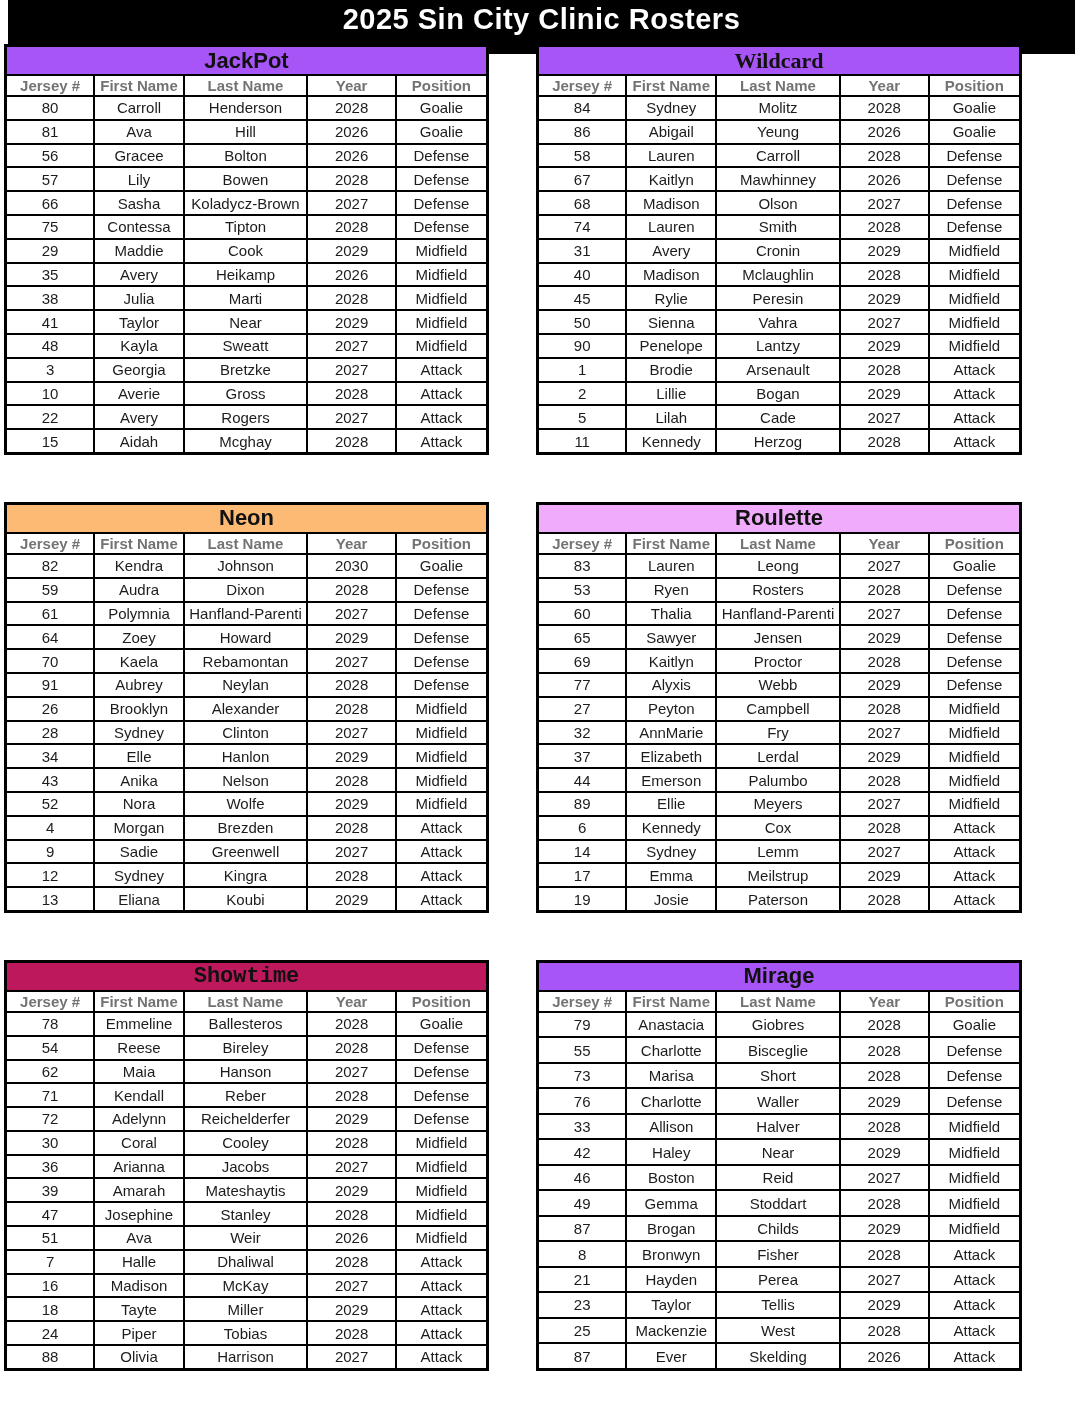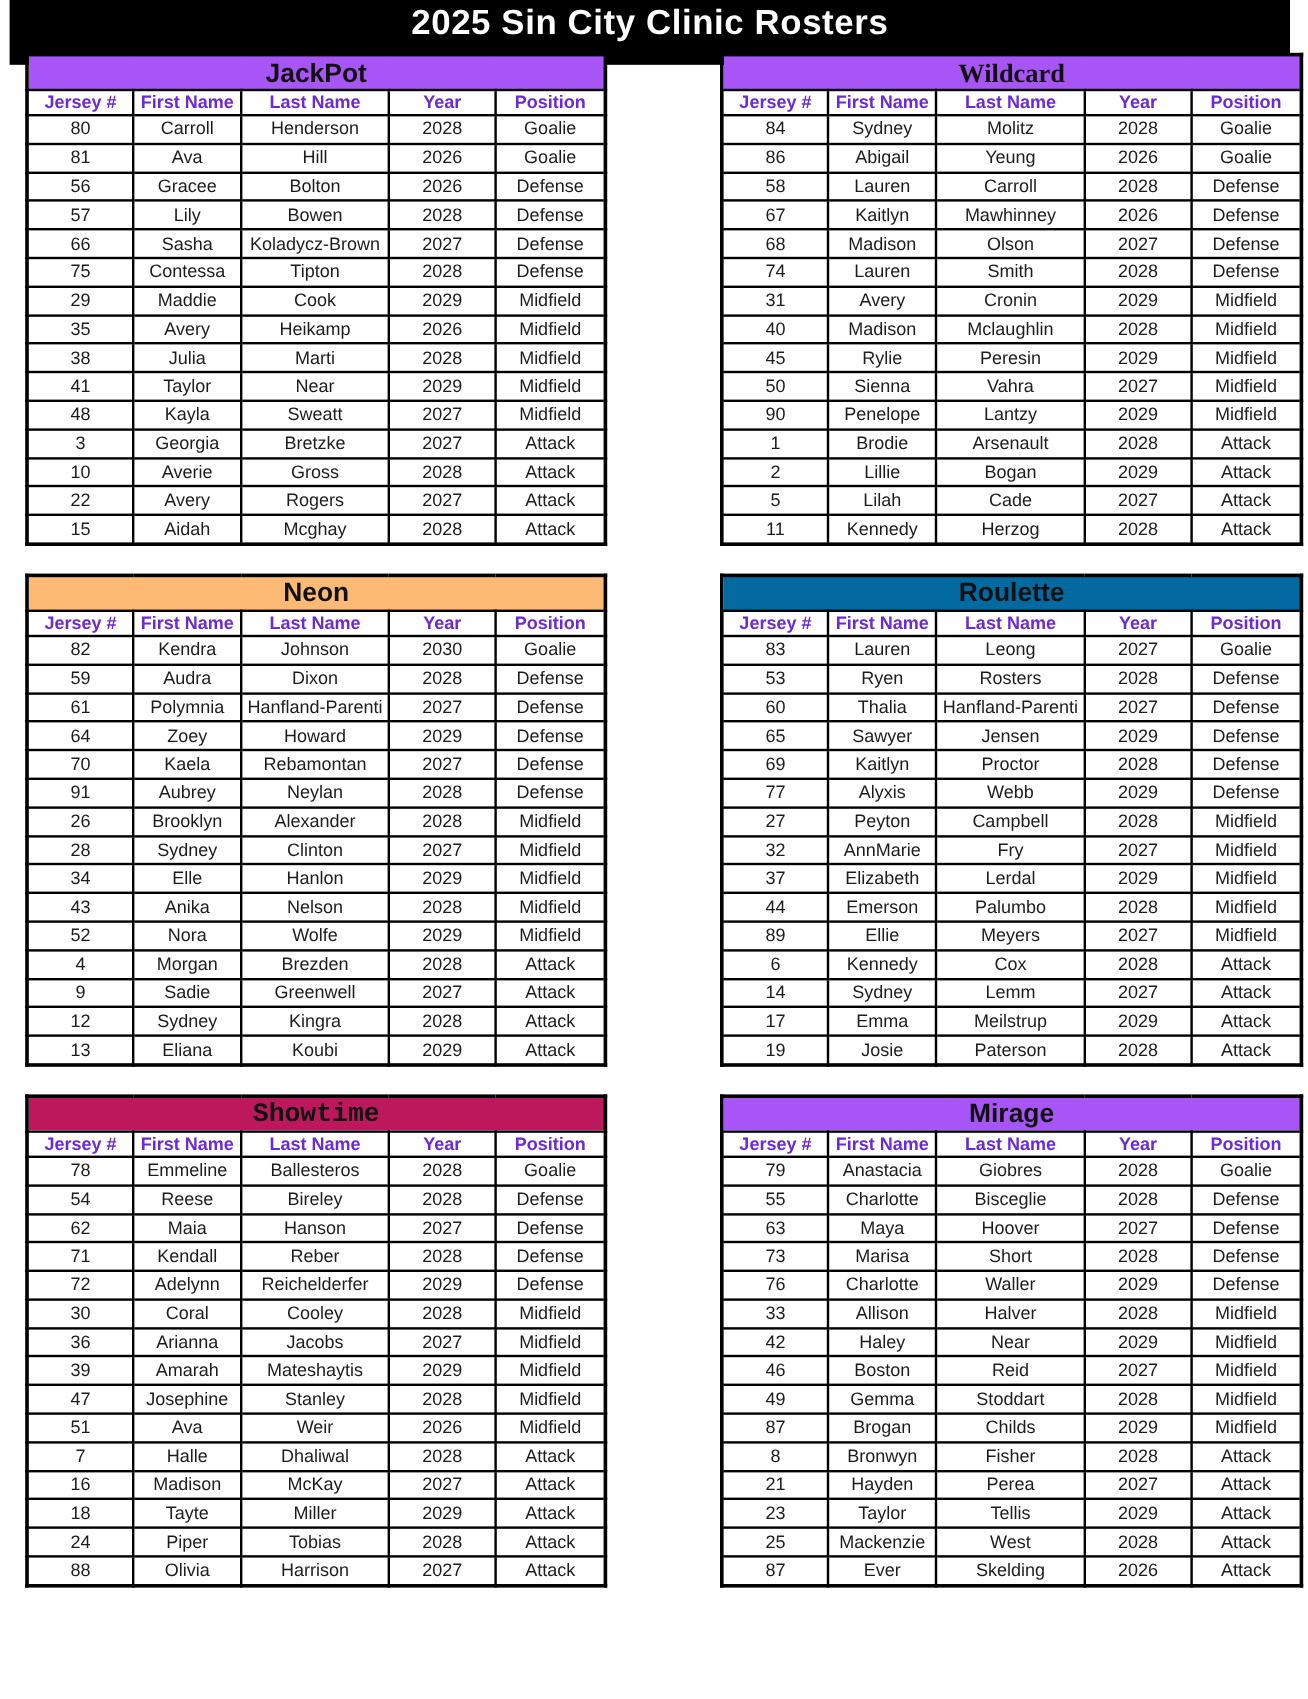--- a/index.html
+++ b/index.html
@@ -20,26 +20,27 @@
     background: #000000;
     color: #ffffff;
     font-weight: bold;
     font-size: 29px;
     line-height: 38px;
     text-align: center;
     letter-spacing: 0.5px;
   }
   .grid {
     position: absolute;
-    left: 21px;
+    left: 4px;
     top: 44px;
     display: grid;
     grid-template-columns: 485px 486px;
     column-gap: 94px;
     row-gap: 23px;
+    gap: 47px;
   }
   table.roster {
     border-collapse: collapse;
     table-layout: fixed;
     width: 100%;
     border: 3px solid #000000;
   }
   table.roster th, table.roster td {
     border: 2px solid #000000;
     text-align: center;
@@ -52,21 +53,21 @@
     height: 27px;
     font-size: 22px;
     font-weight: bold;
     color: #111111;
     border-bottom: 3px solid #000000;
   }
   th.col {
     height: 19px;
     font-size: 15px;
     font-weight: bold;
-    color: #6d28d9;
+    color: #737373;
     background: #ffffff;
   }
   td.cell {
     height: 21.8px;
     font-size: 15px;
     color: #1c1c1c;
     background: #ffffff;
   }
 </style>
 </head>
@@ -466,21 +467,21 @@
   <table class="roster">
     <colgroup>
         <col style="width:18.4%">
         <col style="width:18.6%">
         <col style="width:25.6%">
         <col style="width:18.4%">
         <col style="width:19.0%">
       </colgroup>
     <thead>
       <tr>
-          <th class="team" colspan="5" style="background: #0369a1; margin-top: 35px;">Roulette</th>
+          <th class="team" colspan="5" style="background: #f0abfc; margin-top: 35px;">Roulette</th>
         </tr>
       <tr class="cols">
           <th class="col">Jersey #</th>
           <th class="col">First Name</th>
           <th class="col">Last Name</th>
           <th class="col">Year</th>
           <th class="col">Position</th>
         </tr>
     </thead>
     <tbody>
@@ -750,27 +751,20 @@
           <td class="cell">Goalie</td>
         </tr>
         <tr>
           <td class="cell">55</td>
           <td class="cell">Charlotte</td>
           <td class="cell">Bisceglie</td>
           <td class="cell">2028</td>
           <td class="cell">Defense</td>
         </tr>
         <tr>
-          <td class="cell">63</td>
-          <td class="cell">Maya</td>
-          <td class="cell">Hoover</td>
-          <td class="cell">2027</td>
-          <td class="cell">Defense</td>
-        </tr>
-        <tr>
           <td class="cell">73</td>
           <td class="cell">Marisa</td>
           <td class="cell">Short</td>
           <td class="cell">2028</td>
           <td class="cell">Defense</td>
         </tr>
         <tr>
           <td class="cell">76</td>
           <td class="cell">Charlotte</td>
           <td class="cell">Waller</td>

